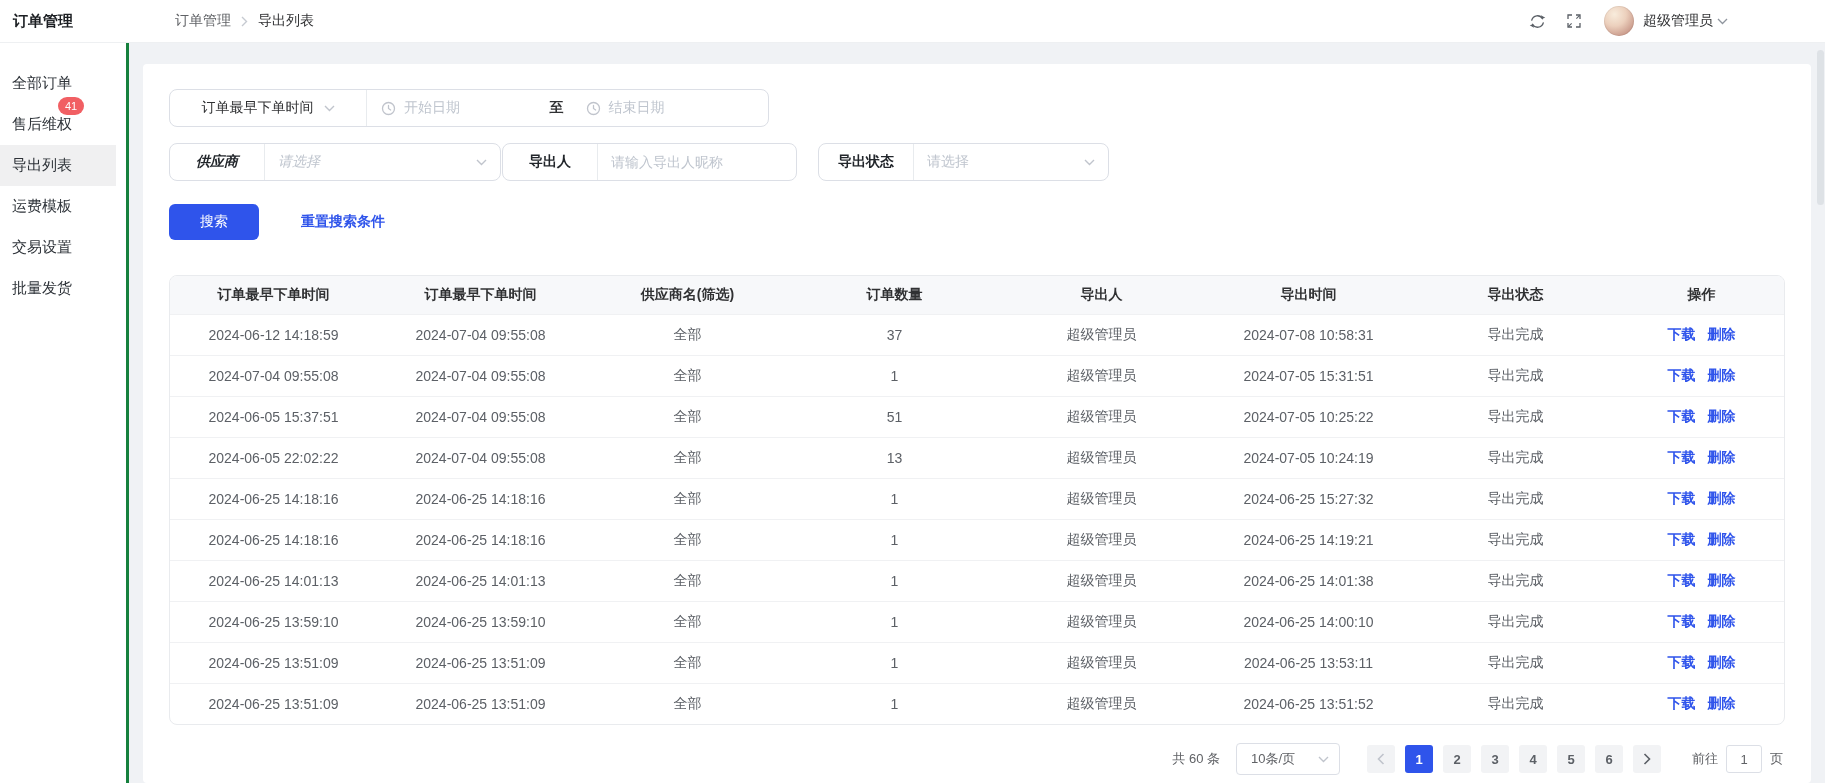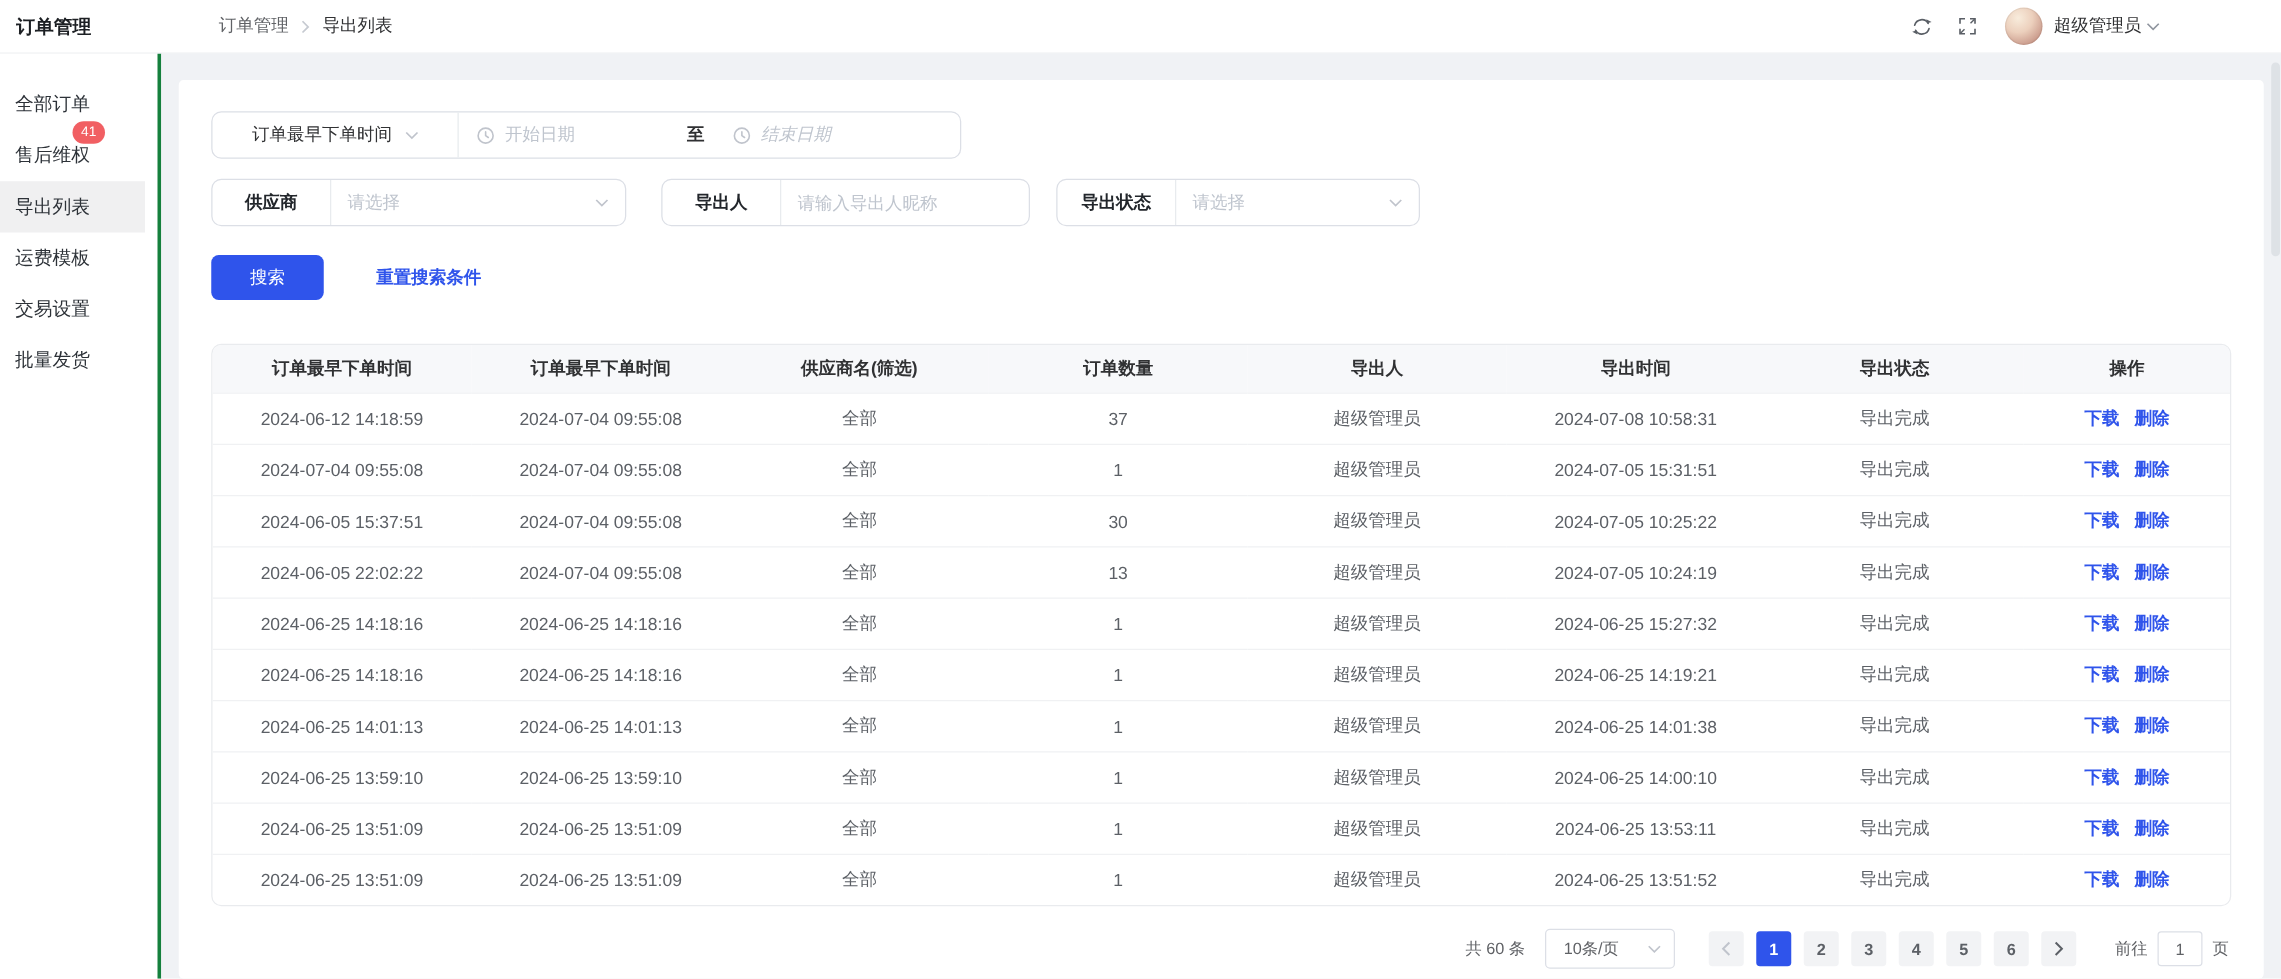--- a/index.html
+++ b/index.html
@@ -39,32 +39,32 @@
   .main { flex:1; background:#f0f2f5; padding:21px 14px 0 14px; min-width:0; }
   .panel { background:#fff; border-radius:4px; height:100%; padding:25px 26px 0 26px; }
 
   
   .range-box { width:600px; height:38px; border:1px solid #dcdfe6; border-radius:8px; display:flex;
                align-items:stretch; background:#fff; }
   .range-type { width:197px; display:flex; align-items:center; justify-content:center; gap:10px;
                 font-size:14px; color:#303133; border-right:1px solid #e8ebee; cursor:pointer; }
   .range-dates { flex:1; display:flex; align-items:center; padding:0 14px; }
   .date-cell { flex:1; display:flex; align-items:center; gap:8px; font-size:14px; color:#bfc5ce; cursor:text; }
-  .date-cell.end { padding-left:22px;font-style:italic; }
+  .date-cell.end { padding-left:22px; }
   .range-to { font-size:14px; font-weight:bold; color:#303133; }
 
   
   .filter-row2 { display:flex; margin-top:16px; }
   .fgroup { height:38px; border:1px solid #dcdfe6; border-radius:8px; display:flex; align-items:stretch;
             overflow:hidden; background:#fff; cursor:pointer; }
   .flabel { display:flex; align-items:center; justify-content:center; font-size:14px; font-weight:600;
             color:#22262b; border-right:1px solid #e8ebee; padding:0 16px; min-width:95px; }
   .fvalue { flex:1; display:flex; align-items:center; justify-content:space-between; padding:0 13px;
             font-size:14px; color:#bfc5ce; }
-  .g-supplier { width:332px; margin-right:28px; }
+  .g-supplier { width:332px; margin-right:1px;font-style:italic; }
   .g-exporter { width:295px; margin-right:21px; }
   .g-status   { width:291px; }
   .fvalue input { border:none; outline:none; width:100%; font-size:14px; color:#303133; background:transparent; }
   .fvalue input::placeholder { color:#bfc5ce; }
 
   
   .actions-row { margin-top:23px; display:flex; align-items:center; }
   .btn-search { width:90px; height:36px; background:var(--primary); color:#fff; font-size:14px; border:none;
                 border-radius:6px; cursor:pointer; }
   .link-reset { margin-left:42px; color:var(--primary); font-weight:bold; font-size:14px; cursor:pointer;
@@ -277,21 +277,21 @@
                   <td>1</td>
                   <td>超级管理员</td>
                   <td>2024-07-05 15:31:51</td>
                   <td>导出完成</td>
                   <td><a class="op-link">下载</a><a class="op-link">删除</a></td>
                 </tr>
                 <tr>
                   <td>2024-06-05 15:37:51</td>
                   <td>2024-07-04 09:55:08</td>
                   <td>全部</td>
-                  <td>30</td>
+                  <td>51</td>
                   <td>超级管理员</td>
                   <td>2024-07-05 10:25:22</td>
                   <td>导出完成</td>
                   <td><a class="op-link">下载</a><a class="op-link">删除</a></td>
                 </tr>
                 <tr>
                   <td>2024-06-05 22:02:22</td>
                   <td>2024-07-04 09:55:08</td>
                   <td>全部</td>
                   <td>13</td>

